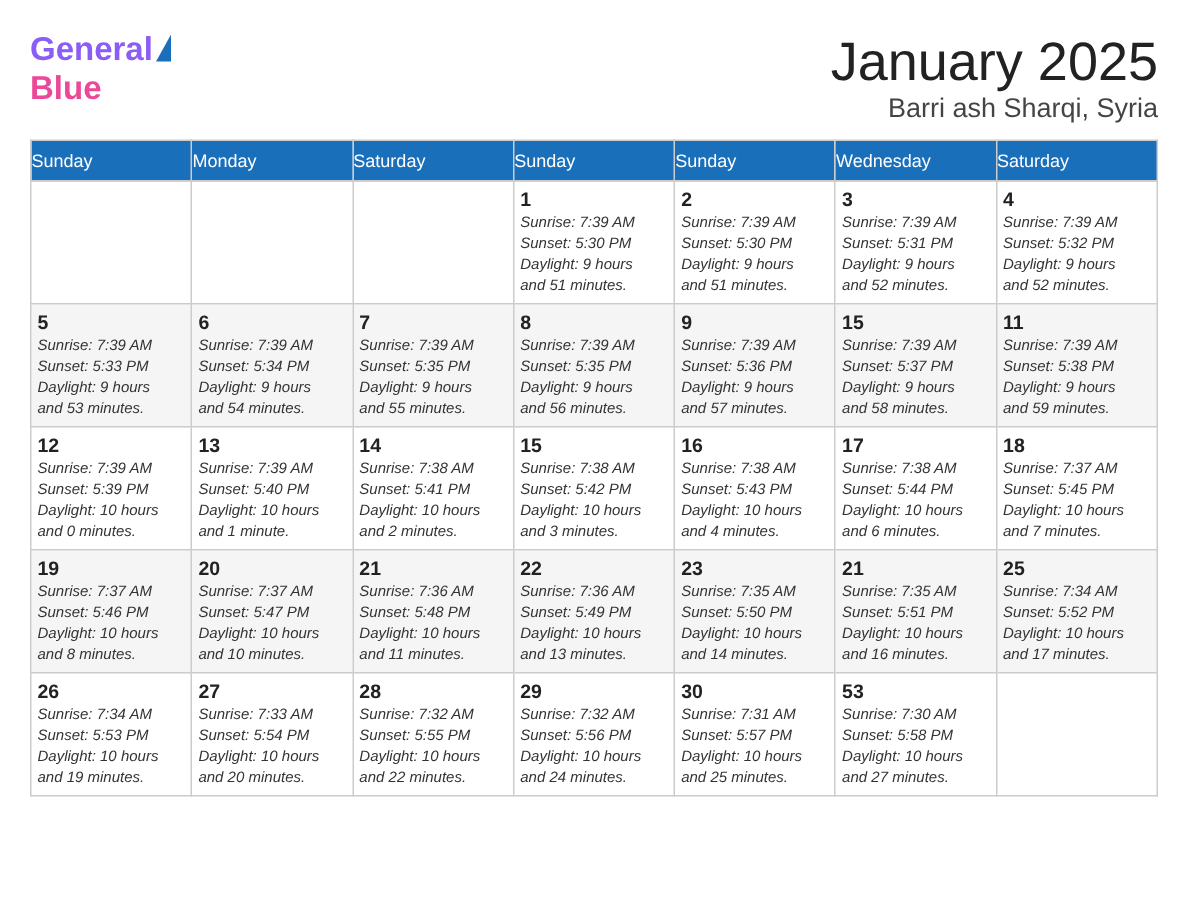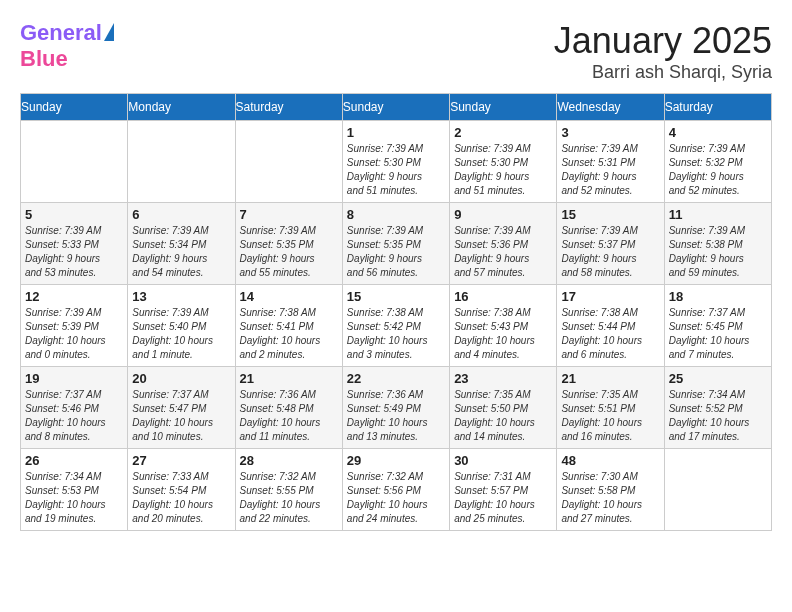--- a/index.html
+++ b/index.html
@@ -252,19 +252,19 @@
         </td>
         <td>
           <div class="day-number">29</div>
           <div class="day-info">Sunrise: 7:32 AM<br>Sunset: 5:56 PM<br>Daylight: 10 hours<br>and 24 minutes.</div>
         </td>
         <td>
           <div class="day-number">30</div>
           <div class="day-info">Sunrise: 7:31 AM<br>Sunset: 5:57 PM<br>Daylight: 10 hours<br>and 25 minutes.</div>
         </td>
         <td>
-          <div class="day-number">48</div>
+          <div class="day-number">53</div>
           <div class="day-info">Sunrise: 7:30 AM<br>Sunset: 5:58 PM<br>Daylight: 10 hours<br>and 27 minutes.</div>
         </td>
         <td class="empty-cell"></td>
       </tr>
     </tbody>
 </table>
 
 </body></html>

